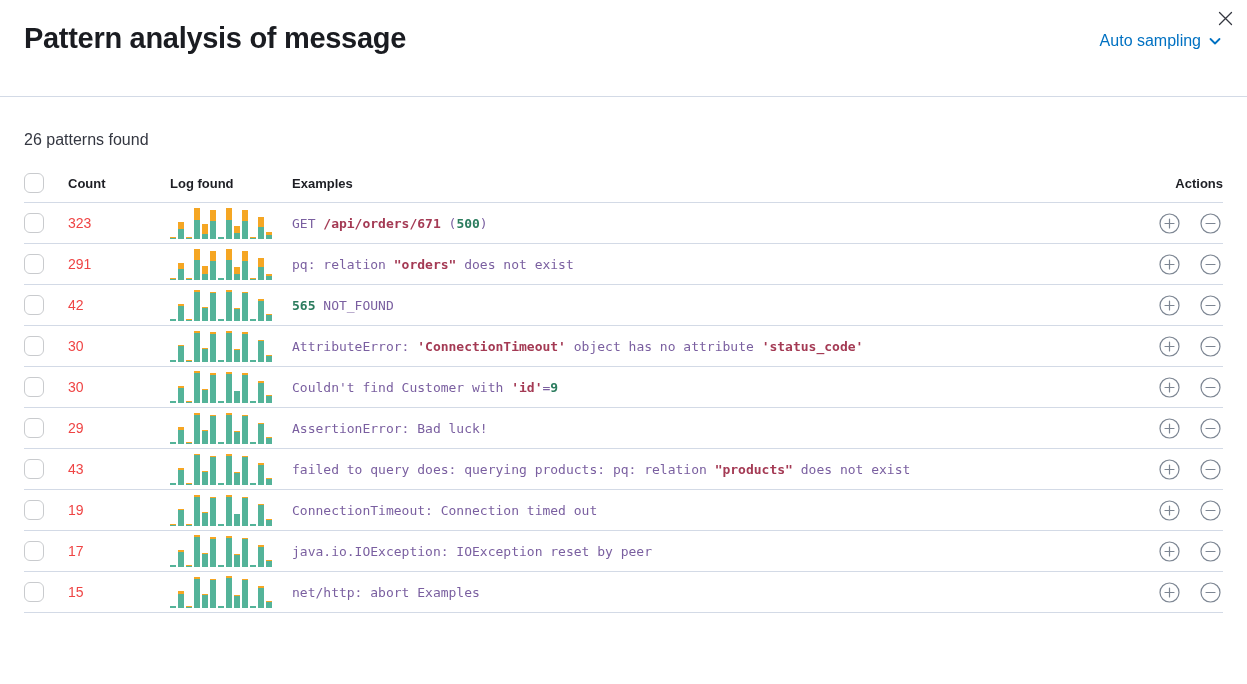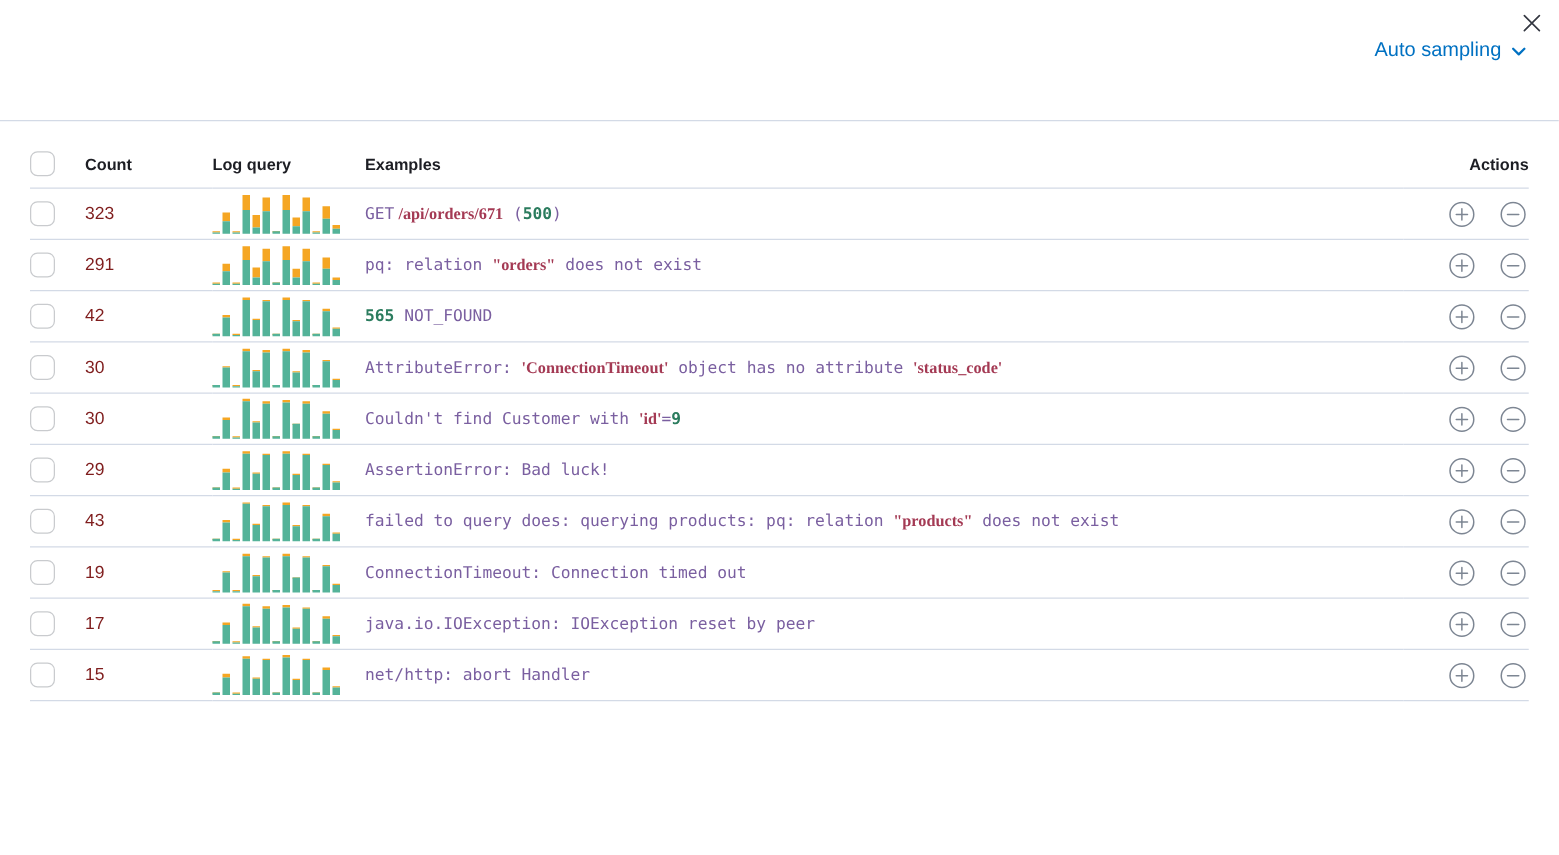--- a/index.html
+++ b/index.html
@@ -36,76 +36,78 @@
   .col-check { width:44px; }
   .col-count { width:102px; }
   .col-spark { width:122px; }
   .col-actions { width:100px; text-align:right; }
   th.col-actions { text-align:right; }
 
   .checkbox {
     width:20px; height:20px; border:1px solid #c9cbce; border-radius:6px;
     background:#fff; cursor:pointer;
   }
-  .count-val { font-size:14px; color:#7f1d1d; }
+  .count-val { font-size:14px; color:#ef4444; }
 
   .spark { display:flex; align-items:flex-end; gap:2px; height:32px; width:102px; }
   .spark .bar { width:6px; display:flex; flex-direction:column; justify-content:flex-end; }
   .spark .seg-o { background:var(--spark-orange); width:100%; }
   .spark .seg-t { background:var(--spark-teal); width:100%; }
 
   .example { font-family:"DejaVu Sans Mono","Liberation Mono",monospace; font-size:13px; white-space:nowrap; }
   .c-base { color:var(--ex-base); }
-  .c-accent { color:var(--ex-accent); font-weight:700;font-family:Liberation Serif, serif; }
+  .c-accent { color:var(--ex-accent); font-weight:700; }
   .c-num { color:var(--ex-num); font-weight:700; }
 
   .actions-cell { display:flex; gap:20px; justify-content:flex-end; align-items:center; padding-right:2px; }
   .icon-btn { width:21px; height:21px; cursor:pointer; display:flex; }
 
   
   .footer { display:flex; justify-content:space-between; align-items:center; margin-top:24px; padding:0 24px; }
   .rows-per-page { display:flex; align-items:center; gap:7px; font-size:14px; color:#343741; cursor:pointer; }
   .pagination { display:flex; align-items:center; gap:10px; }
   .page-num { font-size:14px; color:#343741; padding:2px 6px; cursor:pointer; }
   .page-num.active { color:var(--primary); font-weight:700; border-bottom:2px solid var(--primary); }
   .pg-chevron { display:flex; align-items:center; cursor:pointer; }
 </style>
 </head>
 <body>
 
 <div class="flyout">
 
   <div class="header">
     <div class="title-row">
+      <span class="page-title">Pattern analysis of message</span>
     </div>
     <div class="sampling">
       <span class="sampling-label">Auto sampling</span>
       <span style="display:flex;">
         <svg width="16" height="16" viewBox="0 0 16 16">
             <path d="M3.5 6l4.5 4.5L12.5 6" fill="none" stroke="#0071c2" stroke-width="1.8" stroke-linecap="round" stroke-linejoin="round"></path>
           </svg>
       </span>
     </div>
     <div class="close-btn">
       <svg width="15" height="15" viewBox="0 0 15 15">
           <path d="M1.5 1.5l12 12M13.5 1.5l-12 12" stroke="#343741" stroke-width="1.3" stroke-linecap="round"></path>
         </svg>
     </div>
   </div>
 
   <div class="content">
+    <div class="summary">26 patterns found</div>
 
     <table class="patterns">
       <thead>
         <tr>
           <th class="col-check">
               <div class="checkbox"></div>
             </th>
           <th class="col-count">Count</th>
-          <th class="col-spark">Log query</th>
+          <th class="col-spark">Log found</th>
           <th>Examples</th>
           <th class="col-actions">Actions</th>
         </tr>
       </thead>
       <tbody>
   <tr>
     <td class="col-check">
               <div class="checkbox"></div>
             </td>
     <td class="col-count"><span class="count-val">323</span></td>
@@ -878,21 +880,21 @@
                 <div class="bar">
                   <div class="seg-o" style="height: 1.28px;"></div>
                   <div class="seg-t" style="height: 20.48px;"></div>
                 </div>
                 <div class="bar">
                   <div class="seg-o" style="height: 0.64px;"></div>
                   <div class="seg-t" style="height: 6.4px;"></div>
                 </div>
               </div>
             </td>
-    <td><span class="example"><span class="c-base">net/http: abort Handler</span></span></td>
+    <td><span class="example"><span class="c-base">net/http: abort Examples</span></span></td>
     <td class="col-actions">
       <div class="actions-cell">
         <span class="icon-btn">
           <svg width="21" height="21" viewBox="0 0 21 21">
                     <circle cx="10.5" cy="10.5" r="9.5" fill="none" stroke="#7d8693" stroke-width="1.2"></circle>
                     <path d="M10.5 6v9M6 10.5h9" stroke="#7d8693" stroke-width="1.2" stroke-linecap="round"></path>
                   </svg>
         </span>
         <span class="icon-btn">
           <svg width="21" height="21" viewBox="0 0 21 21">

